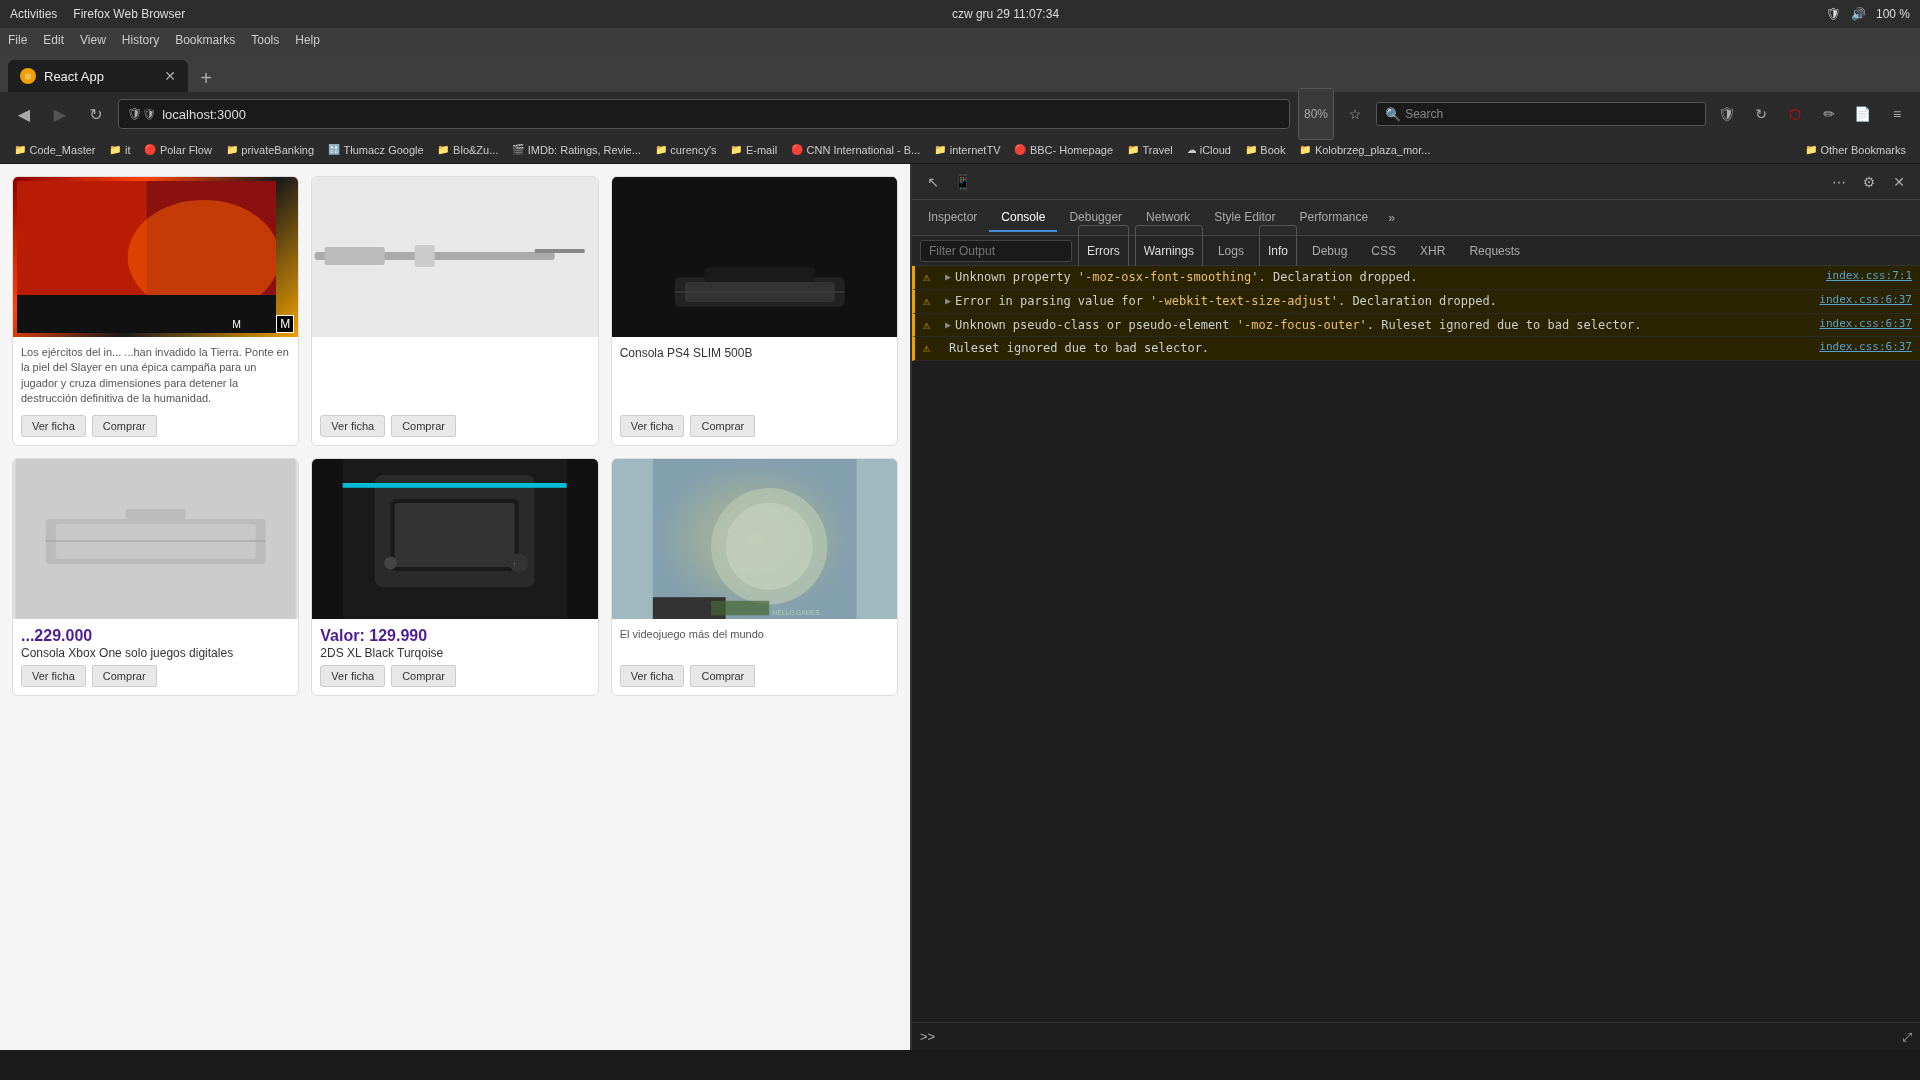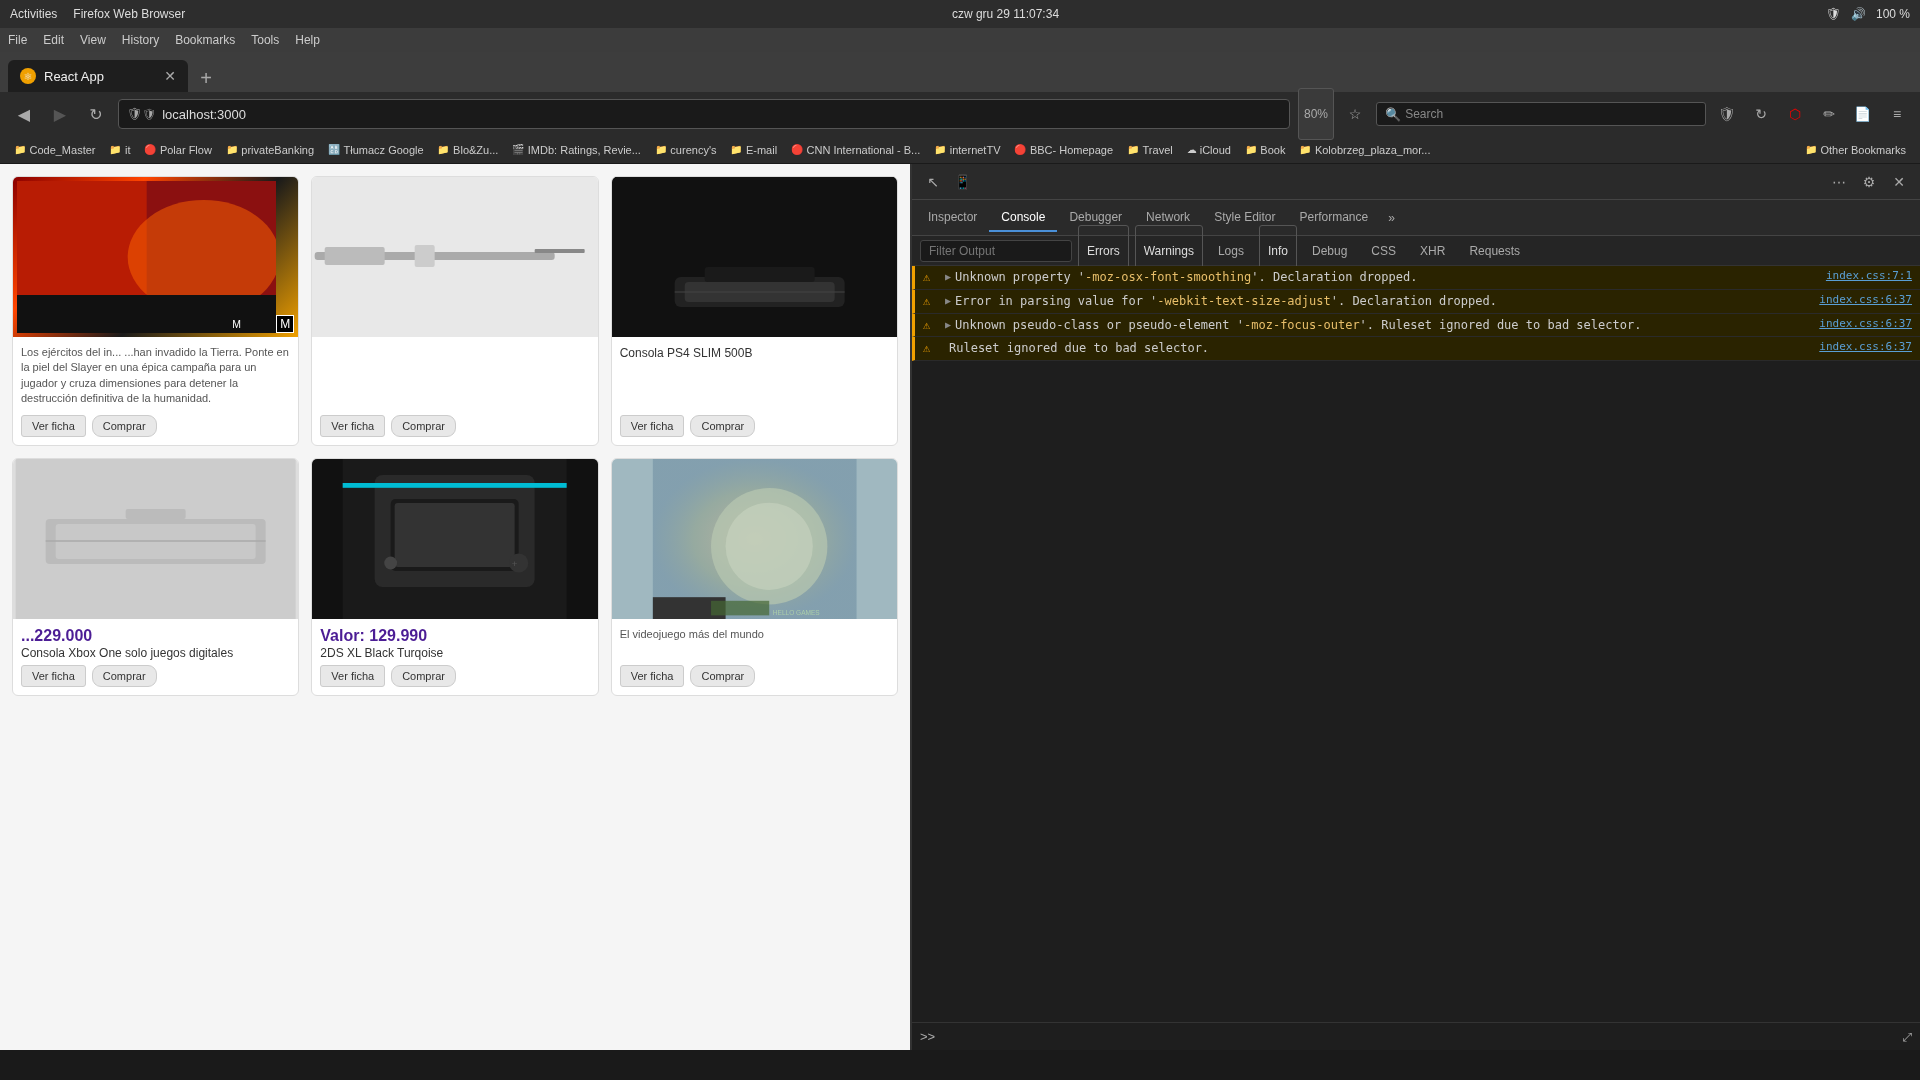--- a/index.html
+++ b/index.html
@@ -220,21 +220,21 @@
       border: 1px solid #ccc;
       border-radius: 3px;
       font-size: 11px;
       color: #333;
       cursor: pointer;
     }
     .btn-comprar {
       padding: 4px 10px;
       background: #e8e8e8;
       border: 1px solid #ccc;
-      border-radius: 9px;
+      border-radius: 2px;
       font-size: 11px;
       color: #333;
       cursor: pointer;
     }
 
     
     .devtools-panel {
       flex: 1;
       background: #1e1e1e;
       display: flex;

